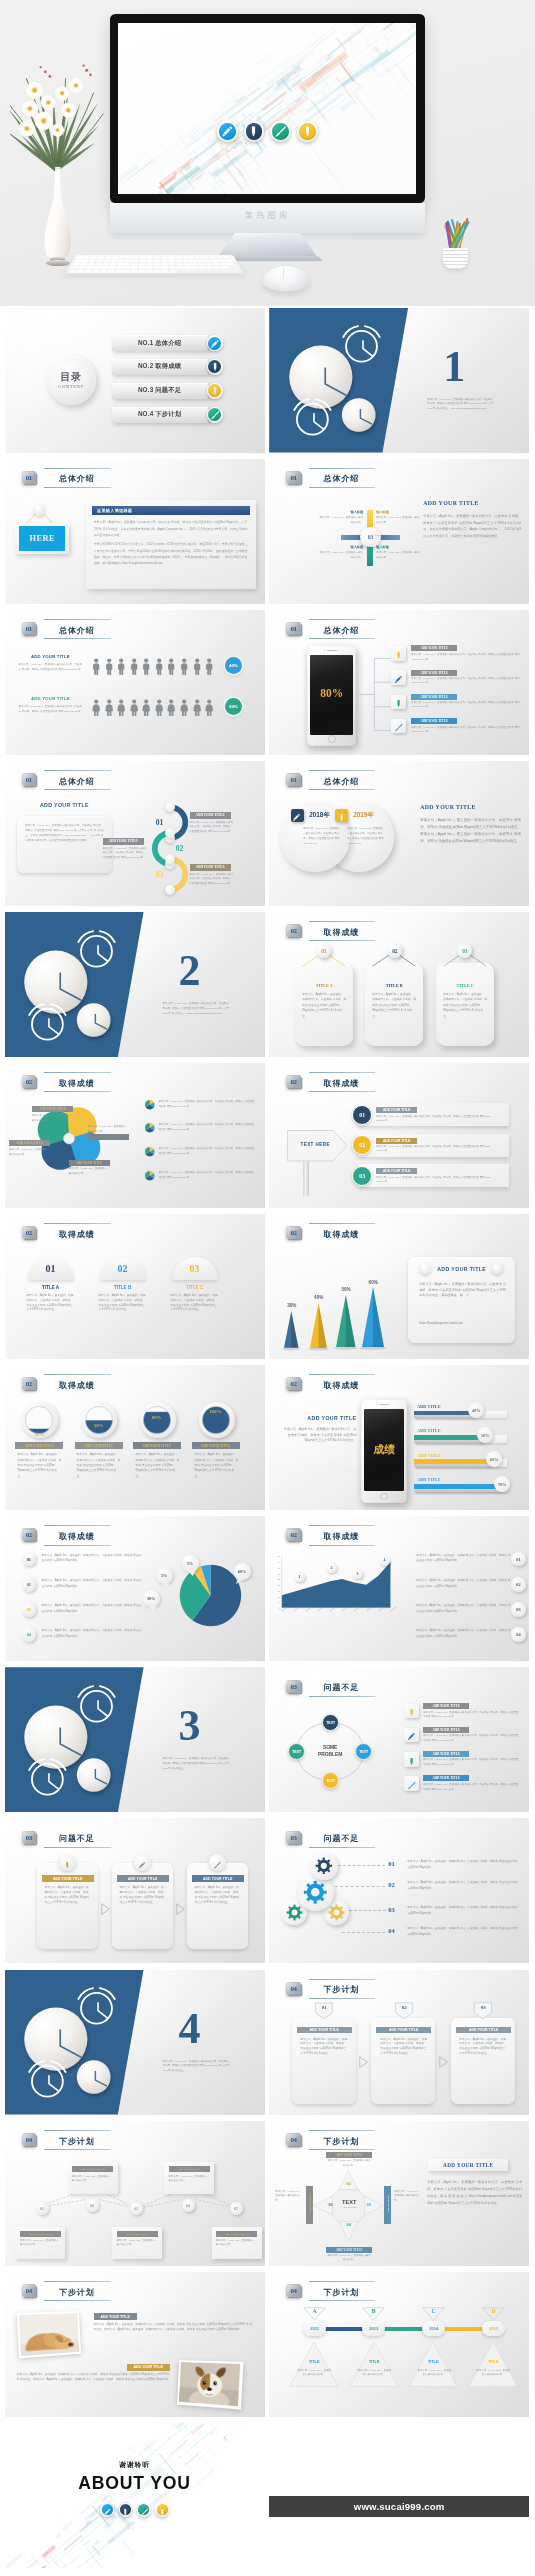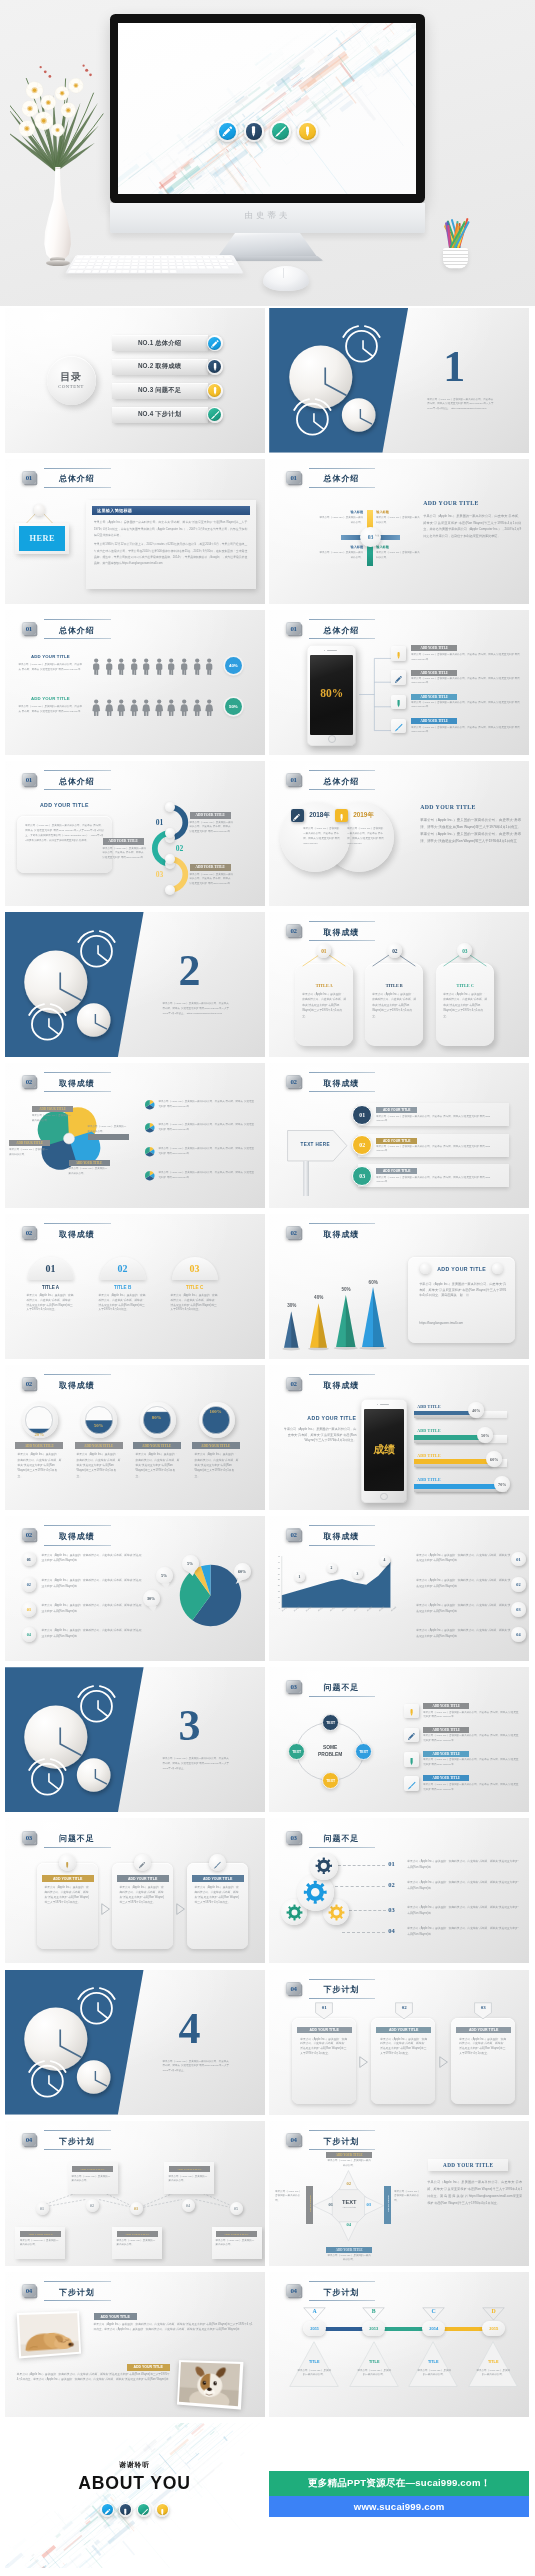--- a/index.html
+++ b/index.html
@@ -591,21 +591,21 @@
                     <g fill="#ffffff">
                       <rect x="9.2" y="2.6" width="5.6" height="12.4" rx="2.6"></rect>
                       <path d="M9.2 14.2h5.6l-2.8 6.9z"></path>
                     </g>
                   </svg></span>
               </span>
             </span>
           </div>
     </div>
     <div class="chin">
-      <div class="wm">由史蒂夫</div>
+      <div class="wm">菜鸟图库</div>
     </div>
     <div class="neck"></div>
     <div class="foot"></div>
   </div>
   <div class="kbd">
         <b style="left:2.3px;top:2.3px;width:6.3px;height:4.1px;"></b>
         <b style="left:9.2px;top:2.3px;width:6.3px;height:4.1px;"></b>
         <b style="left:16px;top:2.3px;width:6.3px;height:4.1px;"></b>
         <b style="left:23px;top:2.3px;width:6.3px;height:4.1px;"></b>
         <b style="left:30px;top:2.3px;width:6.3px;height:4.1px;"></b>
@@ -2607,19 +2607,18 @@
                       <path d="M9.2 14.2h5.6l-2.8 6.9z"></path>
                     </g>
                   </svg></span>
               </span>
             </span>
           </div>
         </div>
       </div>
       <div class="slide white">
         <div class="promo">
-          <div class="pb1" style="background:#1fad7c;">更多精品PPT资源尽在—sucai999.com！</div>
-          <div class="pb2" style="background:#3b82f6;">www.sucai999.com</div>
+          <div class="pb2" style="background:#404040;">www.sucai999.com</div>
         </div>
       </div>
     </div>
 </div>
 
 
 </body></html>

